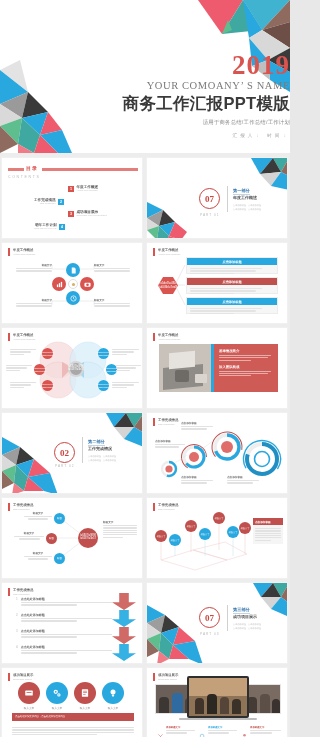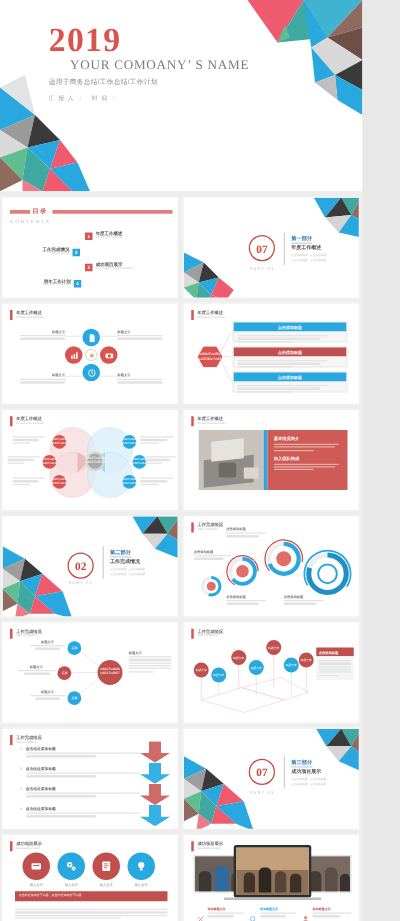--- a/index.html
+++ b/index.html
@@ -9,21 +9,21 @@
     font-family: "Liberation Sans", "DejaVu Sans", sans-serif;
     overflow: hidden;
   }
   .page { width: 290px; height: 737px; position: relative; background: #ededed; }
 
   
   .hero {
     position: relative; width: 290px; height: 153px;
     background: #ffffff; overflow: hidden;
   }
-  .hero-txt { position: absolute; left: 0; right: 0; top: 19px; text-align: left; margin-left: 39px; }
+  .hero-txt { position: absolute; left: 0; right: 0; top: 52px; text-align: right; }
   .year {
     font-family: "Liberation Serif", "DejaVu Serif", serif;
     font-size: 27px; font-weight: bold; color: #d9534f;
     letter-spacing: 1px; line-height: 1; }
   .comp {
     font-family: "Liberation Serif", "DejaVu Serif", serif;
     font-size: 10.5px; color: #7a7a7a; letter-spacing: .6px; margin-top: 1px; padding-left: 17px; }
   .maintitle {
     font-size: 16.5px; font-weight: bold; color: #3a3a3a;
     letter-spacing: .3px; margin-top: 2px; }
@@ -128,20 +128,21 @@
       <polygon points="34,153 40,135 58,153" fill="#ef5b6e"></polygon>
       <polygon points="18,144 34,153 18,153" fill="#f07a86"></polygon>
       <polygon points="40,135 48,112 62,130" fill="#ef5b6e"></polygon>
       <polygon points="58,153 40,135 62,130 72,153" fill="#29a8e0"></polygon>
       <polygon points="0,70 20,60 28,92" fill="#c7c7c7" opacity="0.5"></polygon>
     </svg>
 
     <div class="hero-txt">
       <div class="year">2019</div>
       <div class="comp">YOUR COMOANY’ S NAME</div>
+      <div class="maintitle">商务工作汇报PPT模版</div>
       <div class="subtitle">适用于商务总结/工作总结/工作计划</div>
       <div class="byline">汇报人：    时间：</div>
     </div>
   </div>
 
   <div class="grid">
 
     <div class="slide">
       <div class="ct-deco" style="left:6px;top:10px;width:16px"></div>
       <div class="ct-deco" style="left:40px;top:10px;width:96px"></div>

